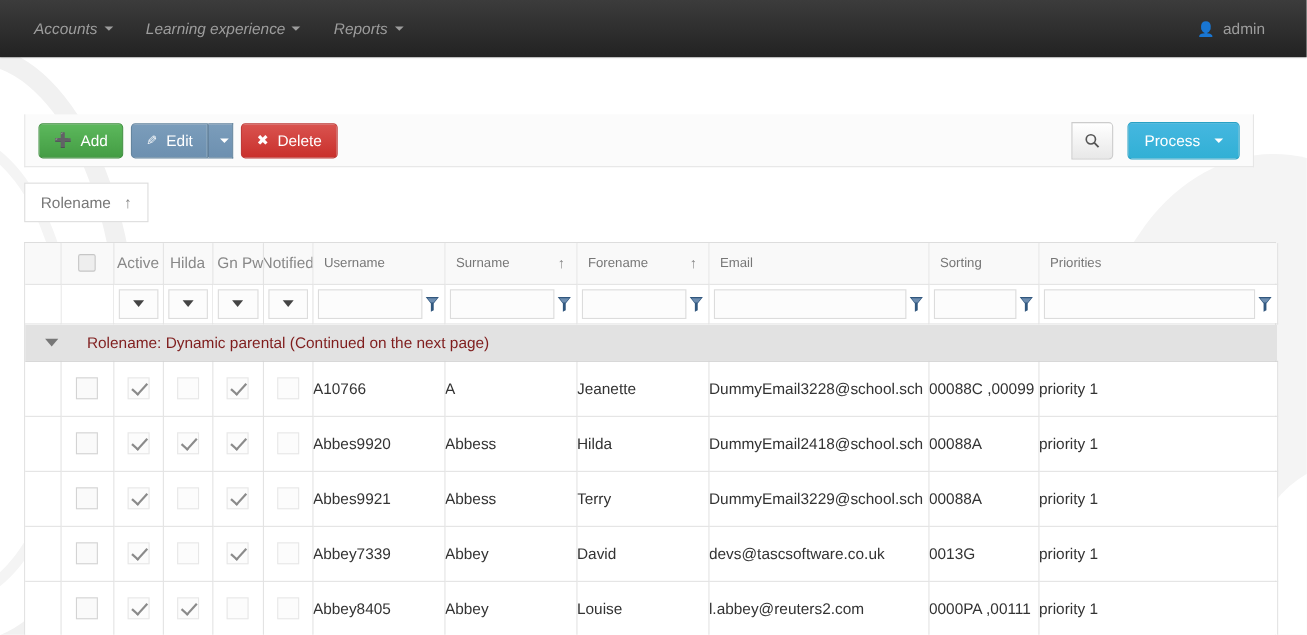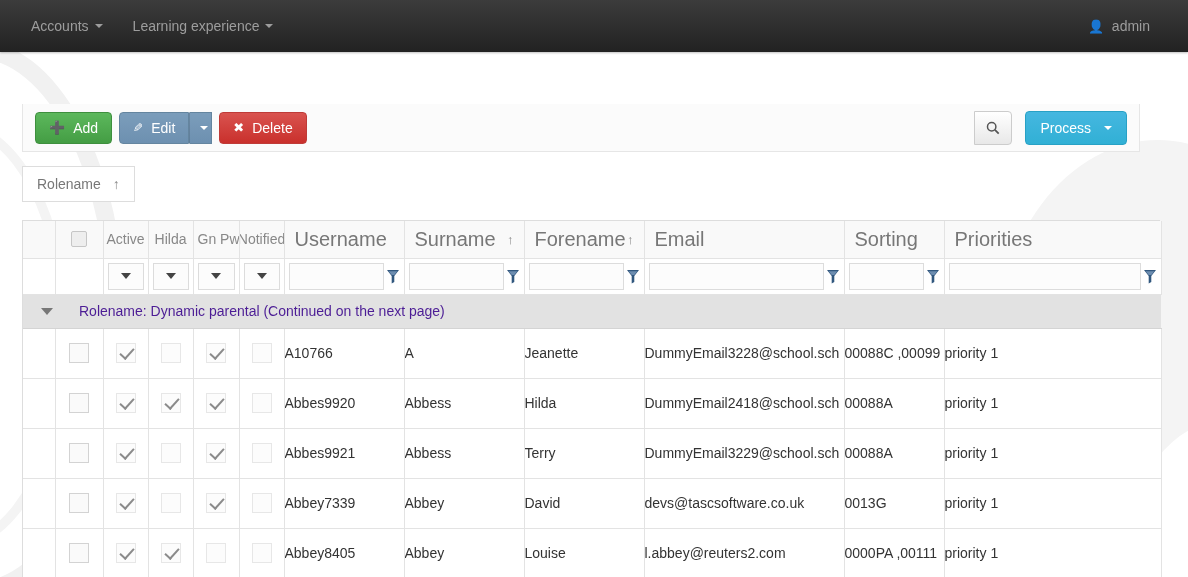--- a/index.html
+++ b/index.html
@@ -40,21 +40,21 @@
 
   
   .navbar {
     position:relative; z-index:5;
     height:52px;
     background:linear-gradient(to bottom,#3c3c3c 0%,#222222 100%);
     display:flex; align-items:center;
     padding:0 16px;
     box-shadow:0 1px 2px rgba(0,0,0,.25);
   }
-  .nav-items { display:flex; align-items:center; }
+  .nav-items { display:flex; align-items:center;font-style:italic; }
   .nav-item {
     color:#9d9d9d;
     font-size:14px;
     padding:0 15px;
     height:52px;
     display:flex; align-items:center;
     cursor:pointer;
     white-space:nowrap;
   }
   .caret {
@@ -171,21 +171,21 @@
   }
   thead th {
     background:#f9f9f9;
     height:37px;
     font-weight:normal;
     color:#777;
     text-align:left;
     vertical-align:middle;
   }
   th .th-inner { display:flex; align-items:center; padding:0 10px; }
-  th .th-label { font-size:20px; }
+  th .th-label { font-size:12px; }
   th .th-label.small { font-size:14px; color:#888; }
   th .sort-up { margin-left:auto; color:#888; font-size:13px; }
 
   
   tr.filter-row td {
     background:#fff;
     height:36px;
     vertical-align:middle;
     position:relative;
   }
@@ -215,21 +215,21 @@
     outline:none;
   }
   .funnel { flex:0 0 14px; width:14px; height:16px; display:block; }
 
   
   tr.group-row td {
     background:#e2e2e2;
     height:34px;
     border-right:none;
     border-bottom:1px solid #d4d4d4;
-    color:#4c1d95;
+    color:#7f1d1d;
   }
   .group-inner { display:flex; align-items:center; font-size:14px; }
   .group-toggle {
     width:48px; display:flex; align-items:center; justify-content:center; cursor:pointer;
   }
   .group-toggle .dn {
     width:0;height:0;
     border-left:6px solid transparent;
     border-right:6px solid transparent;
     border-top:7px solid #777;
@@ -274,20 +274,24 @@
 </div>
 
 <div class="navbar">
   <div class="nav-items">
     <div class="nav-item">
       <span>Accounts</span>
       <span class="caret"></span>
     </div>
     <div class="nav-item">
       <span>Learning experience</span>
+      <span class="caret"></span>
+    </div>
+    <div class="nav-item">
+      <span>Reports</span>
       <span class="caret"></span>
     </div>
   </div>
   <div class="nav-right">
     <div class="nav-user">
       <span class="user-glyph">👤</span>
       <span>admin</span>
     </div>
   </div>
 </div>

